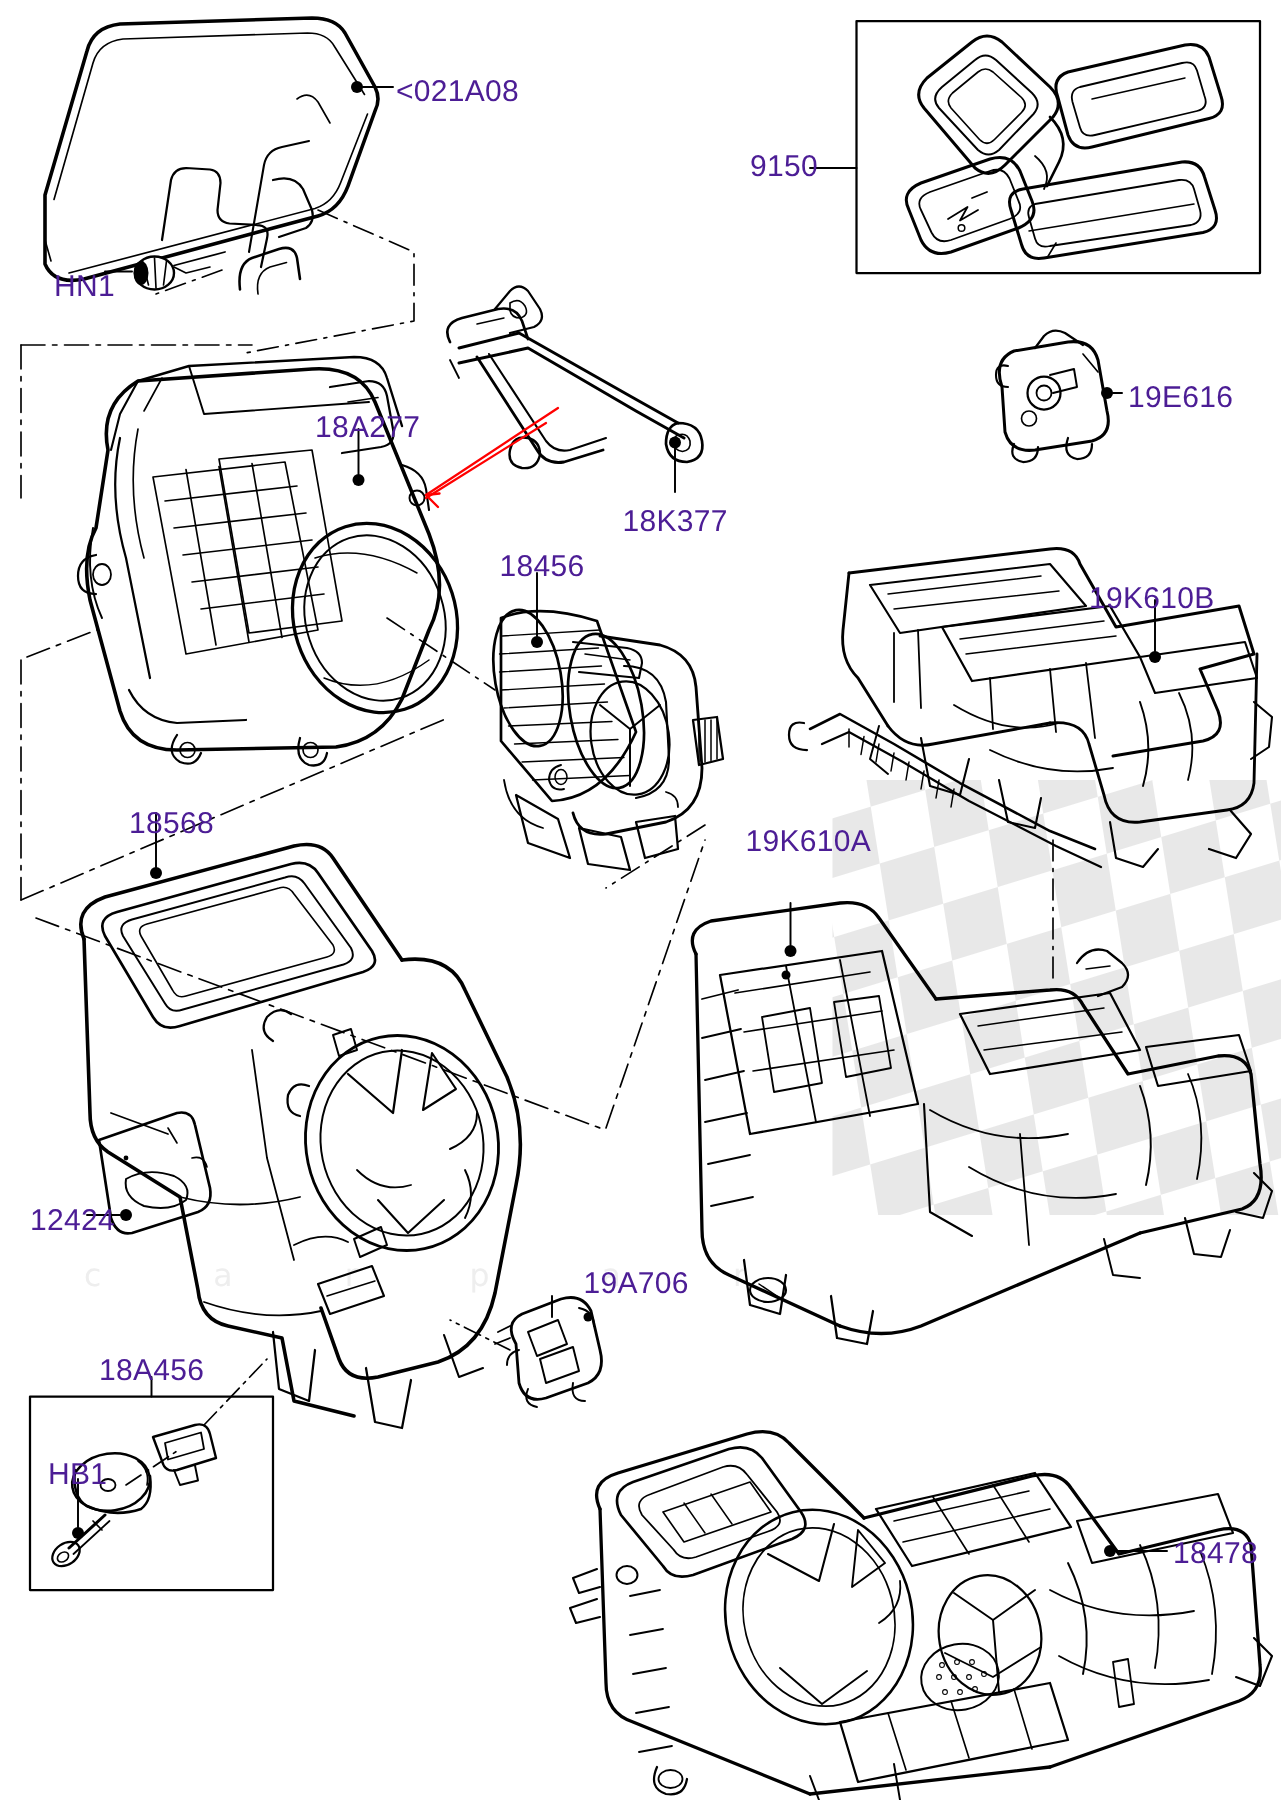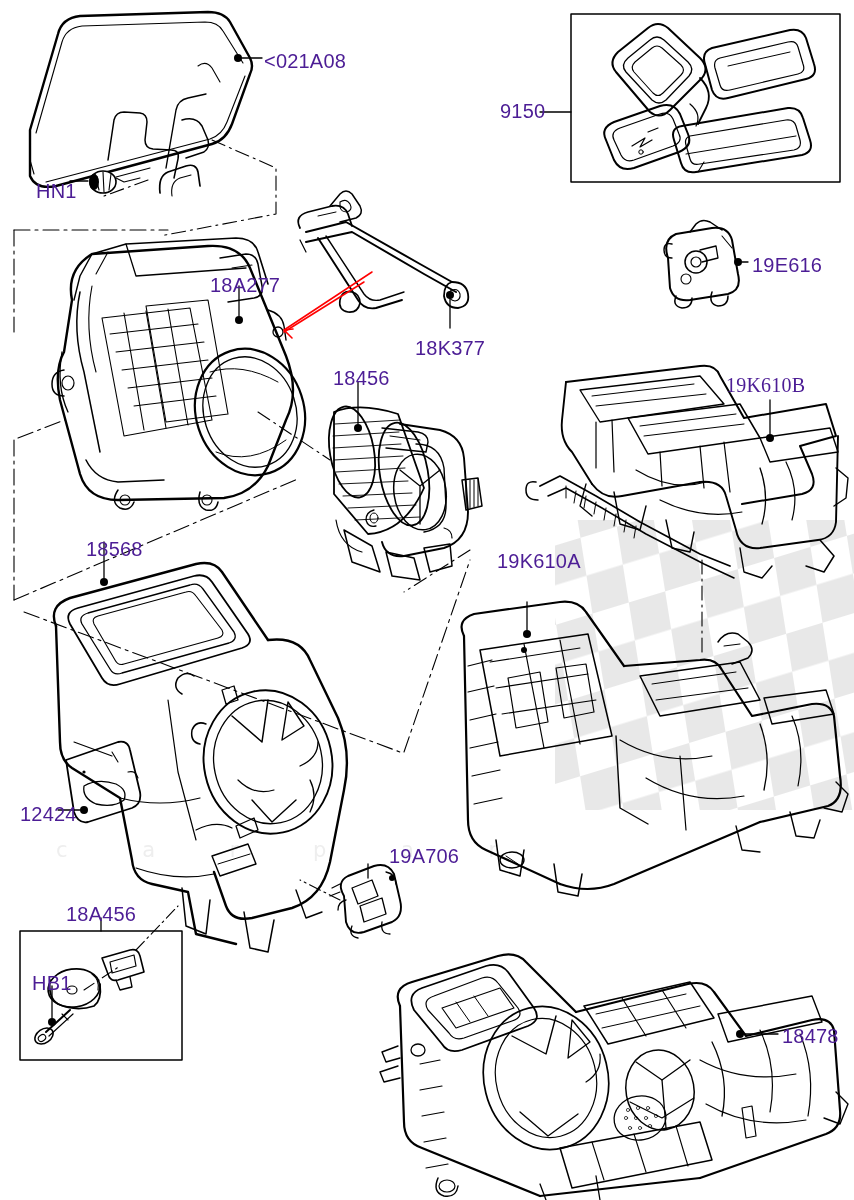--- a/index.html
+++ b/index.html
@@ -573,21 +573,21 @@
     </g>
   </svg>
 
   <div class="lbl" style="left:264px;top:50px;">&lt;021A08</div>
   <div class="lbl" style="left:36px;top:180px;">HN1</div>
   <div class="lbl" style="left:500px;top:100px;">9150</div>
   <div class="lbl" style="left:210px;top:274px;">18A277</div>
   <div class="lbl" style="left:415px;top:337px;">18K377</div>
   <div class="lbl" style="left:752px;top:254px;">19E616</div>
   <div class="lbl" style="left:333px;top:367px;">18456</div>
-  <div class="lbl" style="left:726px;top:374px;font-family:Liberation Serif, serif;">19K610B</div>
+  <div class="lbl" style="left:726px;top:388px;">19K610B</div>
   <div class="lbl" style="left:86px;top:538px;">18568</div>
   <div class="lbl" style="left:497px;top:550px;">19K610A</div>
   <div class="lbl" style="left:20px;top:803px;">12424</div>
   <div class="lbl" style="left:345px;top:845px;margin-left:44px;">19A706</div>
   <div class="lbl" style="left:66px;top:903px;">18A456</div>
   <div class="lbl" style="left:32px;top:972px;">HB1</div>
   <div class="lbl" style="left:782px;top:1025px;">18478</div>
 
 </div>
 

